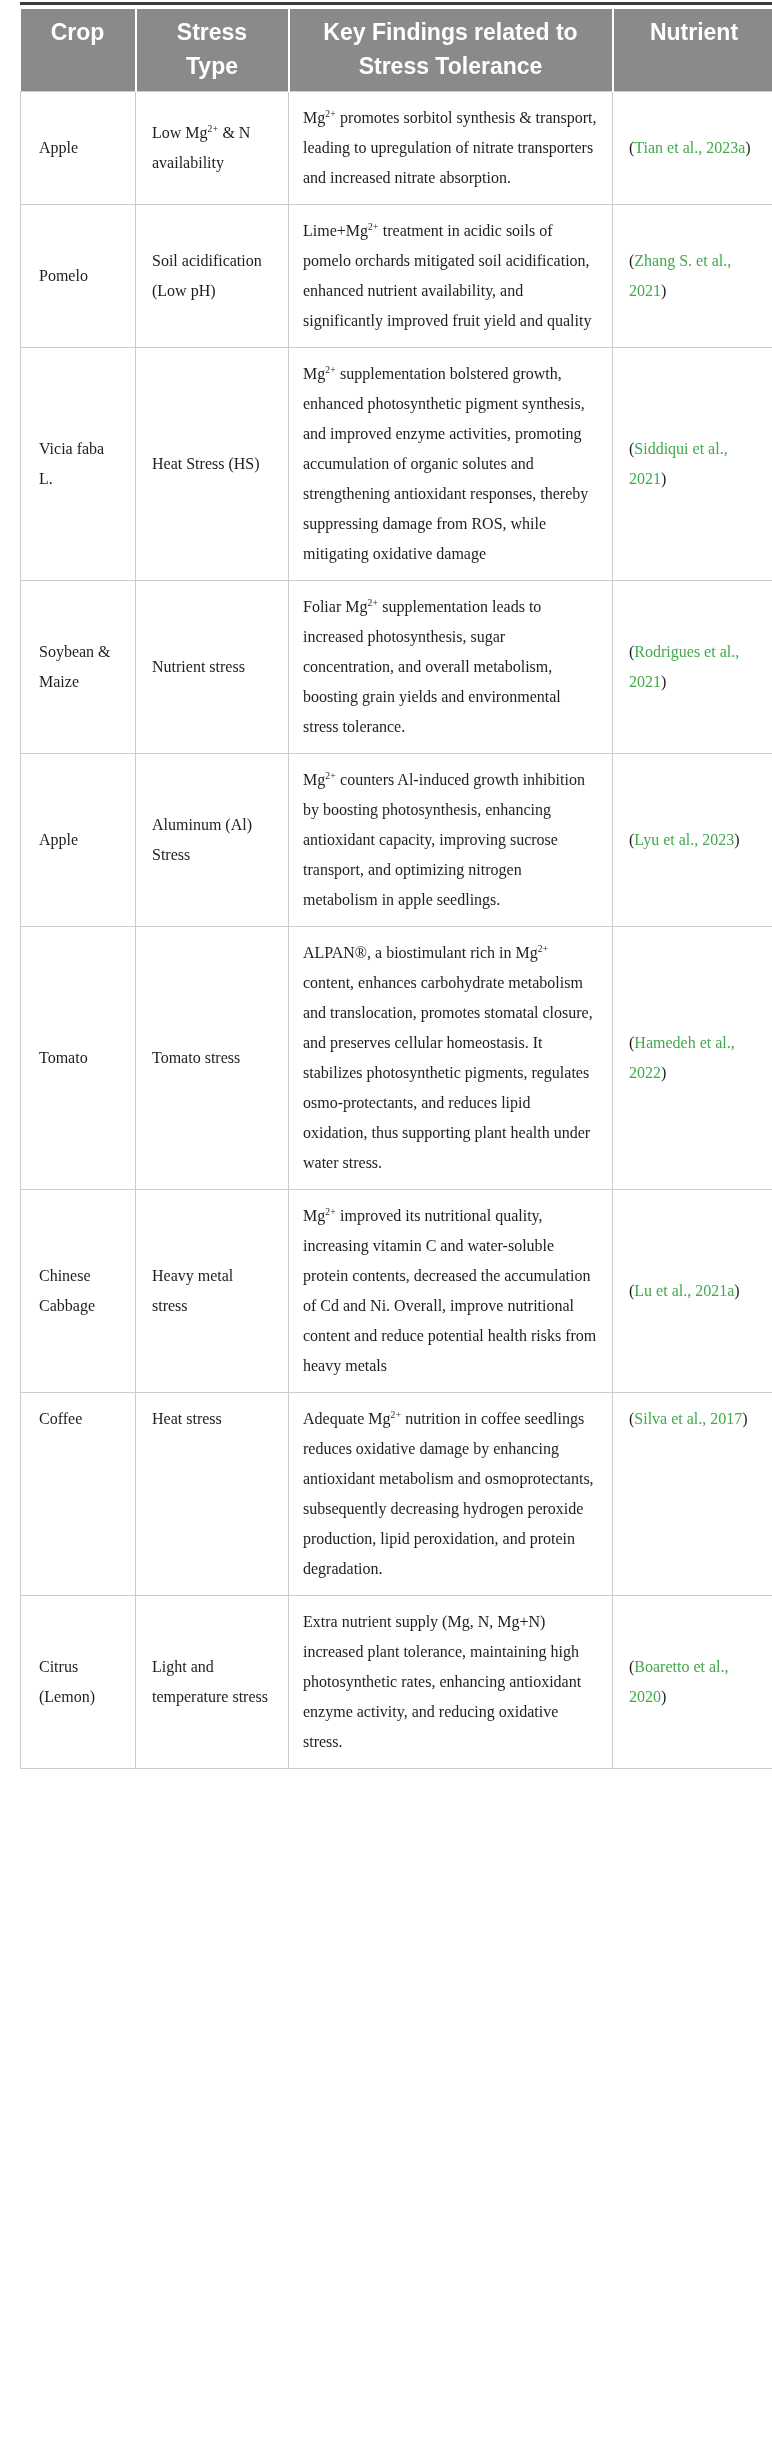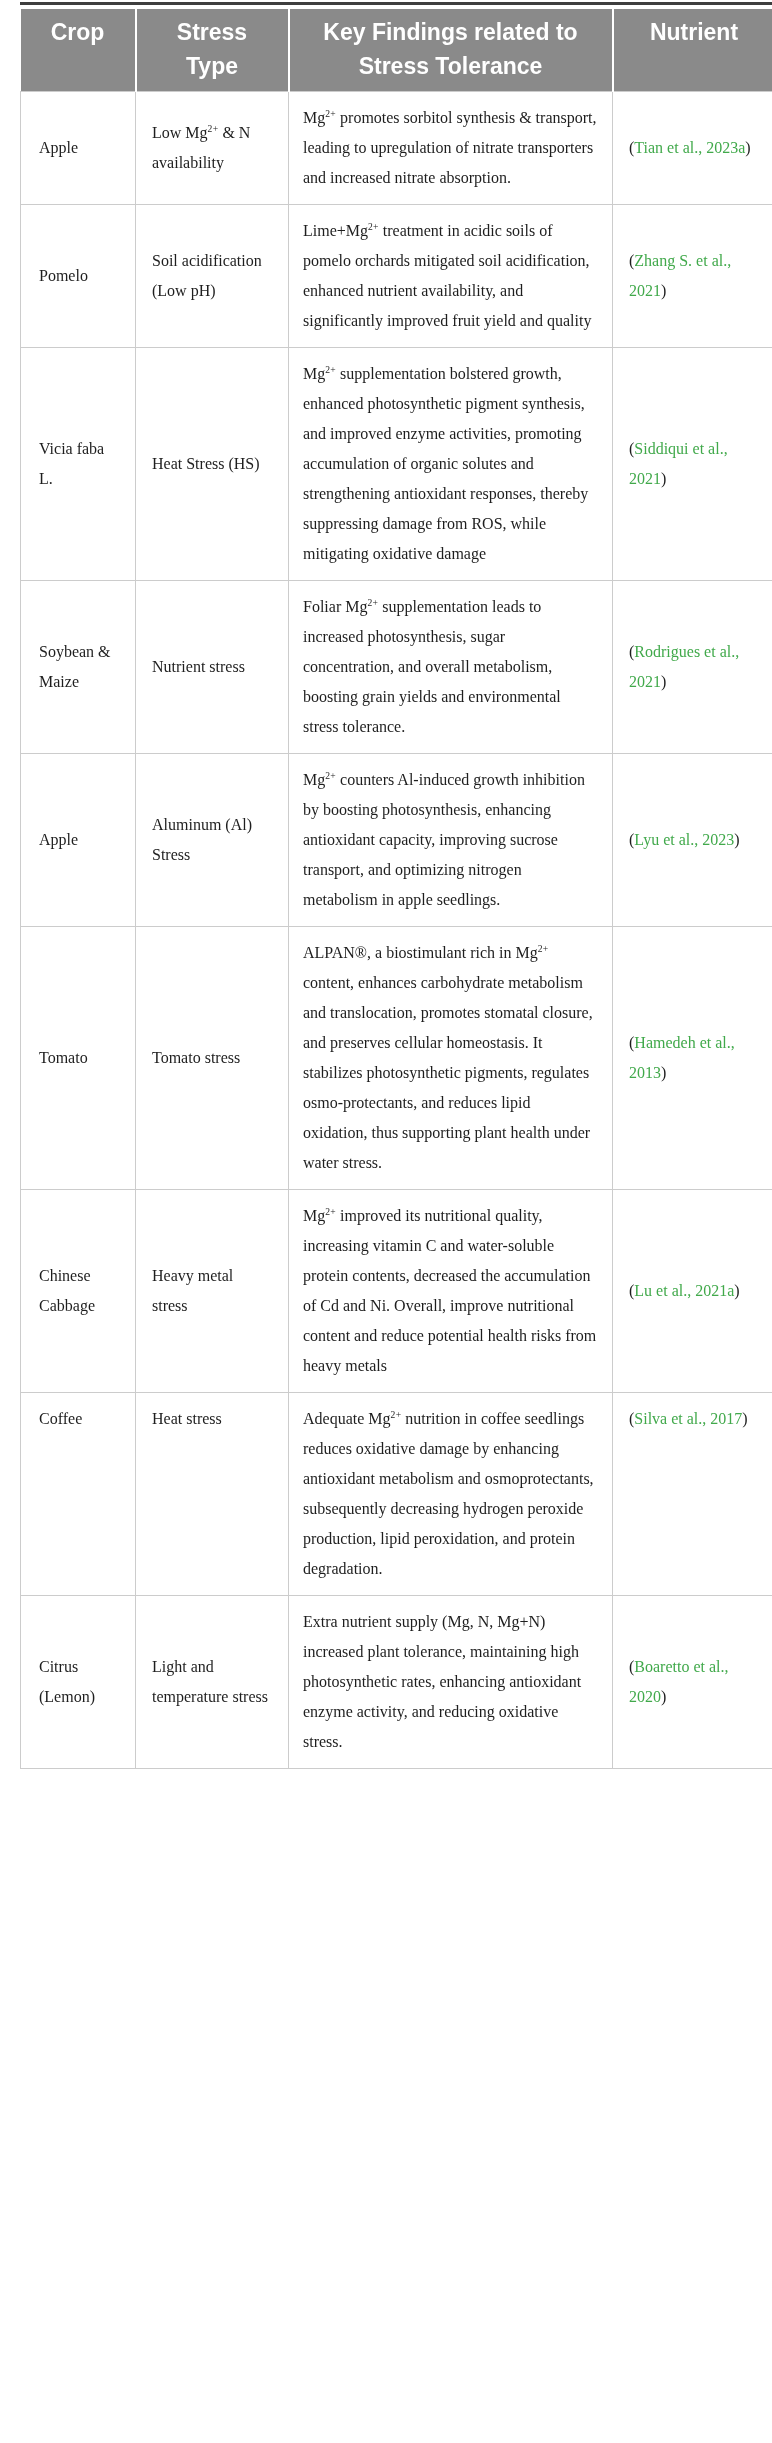--- a/index.html
+++ b/index.html
@@ -110,21 +110,21 @@
         <tr>
     <td class="cell-crop">Apple</td>
     <td class="cell-stress">Aluminum (Al) Stress</td>
     <td class="cell-findings">Mg<sup>2+</sup> counters Al-induced growth inhibition by boosting photosynthesis, enhancing antioxidant capacity, improving sucrose transport, and optimizing nitrogen metabolism in apple seedlings.</td>
     <td class="cell-ref"><span>(</span><a class="ref-link">Lyu et al., 2023</a><span>)</span></td>
   </tr>
         <tr>
     <td class="cell-crop">Tomato</td>
     <td class="cell-stress">Tomato stress</td>
     <td class="cell-findings">ALPAN®, a biostimulant rich in Mg<sup>2+</sup> content, enhances carbohydrate metabolism and translocation, promotes stomatal closure, and preserves cellular homeostasis. It stabilizes photosynthetic pigments, regulates osmo-protectants, and reduces lipid oxidation, thus supporting plant health under water stress.</td>
-    <td class="cell-ref"><span>(</span><a class="ref-link">Hamedeh et al., 2013</a><span>)</span></td>
+    <td class="cell-ref"><span>(</span><a class="ref-link">Hamedeh et al., 2022</a><span>)</span></td>
   </tr>
         <tr>
     <td class="cell-crop">Chinese Cabbage</td>
     <td class="cell-stress">Heavy metal stress</td>
     <td class="cell-findings">Mg<sup>2+</sup> improved its nutritional quality, increasing vitamin C and water-soluble protein contents, decreased the accumulation of Cd and Ni. Overall, improve nutritional content and reduce potential health risks from heavy metals</td>
     <td class="cell-ref"><span>(</span><a class="ref-link">Lu et al., 2021a</a><span>)</span></td>
   </tr>
         <tr class="valign-top">
     <td class="cell-crop">Coffee</td>
     <td class="cell-stress">Heat stress</td>

